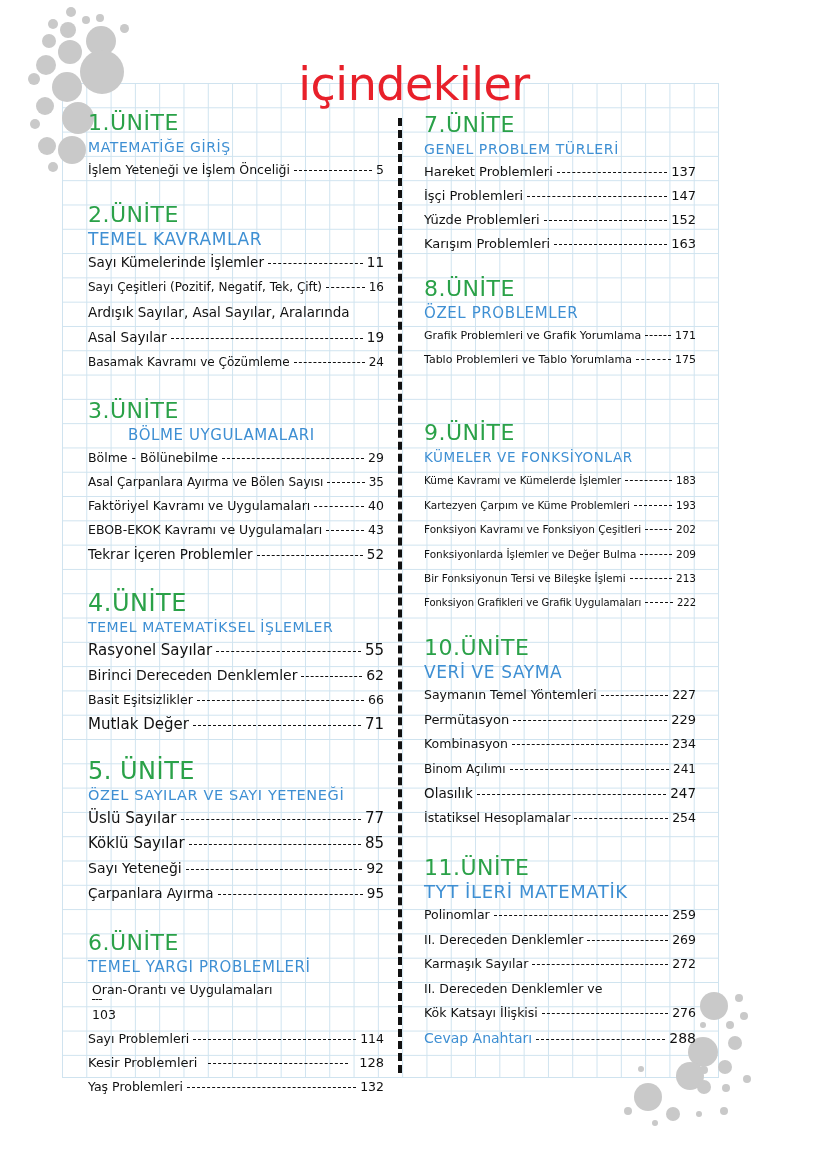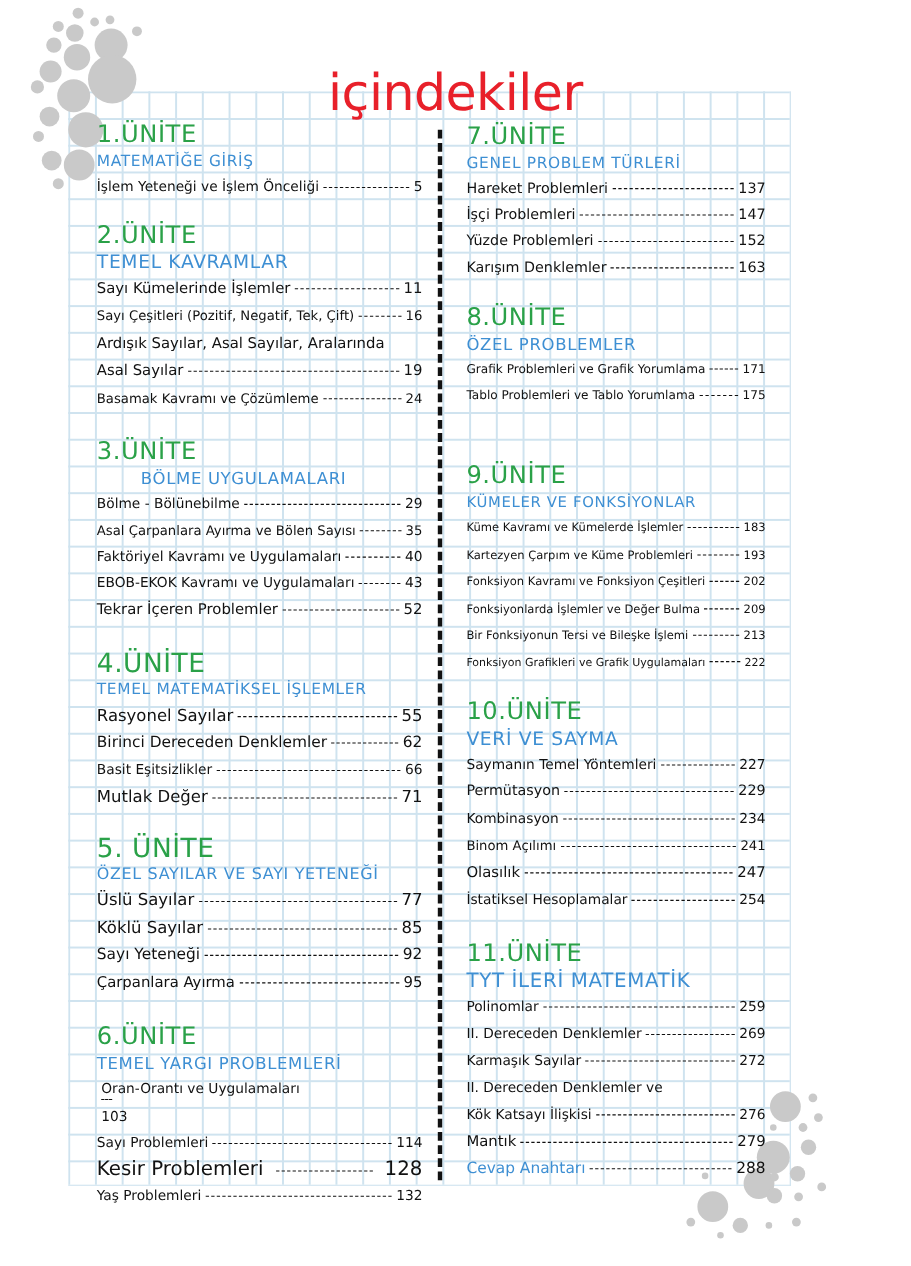--- a/index.html
+++ b/index.html
@@ -239,21 +239,21 @@
     <div class="entry" style="font-size:12.5px;line-height:24px;flex-direction:column;">
       <span class="label">Oran-Orantı ve Uygulamaları</span>
         <span class="leader"></span>
         <span class="page">103</span>
     </div>
     <div class="entry" style="font-size:12.5px;line-height:24px;">
       <span class="label">Sayı Problemleri</span>
         <span class="leader"></span>
         <span class="page">114</span>
     </div>
-    <div class="entry" style="font-size:18px;line-height:24px;gap:7px;">
+    <div class="entry" style="font-size:13px;line-height:24px;gap:7px;">
       <span class="label">Kesir Problemleri</span>
         <span class="leader"></span>
         <span class="page">128</span>
     </div>
     <div class="entry" style="font-size:12.5px;line-height:24px;">
       <span class="label">Yaş Problemleri</span>
         <span class="leader"></span>
         <span class="page">132</span>
     </div>
   </div>
@@ -273,21 +273,21 @@
       <span class="label">İşçi Problemleri</span>
         <span class="leader"></span>
         <span class="page">147</span>
     </div>
     <div class="entry" style="font-size:13px;line-height:24px;">
       <span class="label">Yüzde Problemleri</span>
         <span class="leader"></span>
         <span class="page">152</span>
     </div>
     <div class="entry" style="font-size:13px;line-height:24px;">
-      <span class="label">Karışım Denklemler</span>
+      <span class="label">Karışım Problemleri</span>
         <span class="leader"></span>
         <span class="page">163</span>
     </div>
   </div>
 
   <div class="unit" style="height:144px;">
     <div class="unit-title">8.ÜNİTE</div>
     <div class="unit-subtitle" style="font-size:15px;">ÖZEL PROBLEMLER</div>
     <div class="entry" style="font-size:11px;line-height:24px;">
       <span class="label">Grafik Problemleri ve Grafik Yorumlama</span>
@@ -392,24 +392,19 @@
     <div class="entry noleader" style="font-size:12.5px;line-height:24.5px;">
       <span class="label">II. Dereceden Denklemler ve</span>
         <span class="leader"></span>
         <span class="page"></span>
     </div>
     <div class="entry" style="font-size:12.5px;line-height:24.5px;">
       <span class="label">Kök Katsayı İlişkisi</span>
         <span class="leader"></span>
         <span class="page">276</span>
     </div>
-    <div class="entry" style="font-size:13.5px;line-height:24.5px;">
-      <span class="label">Mantık</span>
-        <span class="leader"></span>
-        <span class="page">279</span>
-    </div>
     <div class="entry blue" style="font-size:14px;line-height:24.5px;">
       <span class="label">Cevap Anahtarı</span>
         <span class="leader"></span>
         <span class="page" style="color:#111;">288</span>
     </div>
   </div>
 </div>
 
 </body></html>

